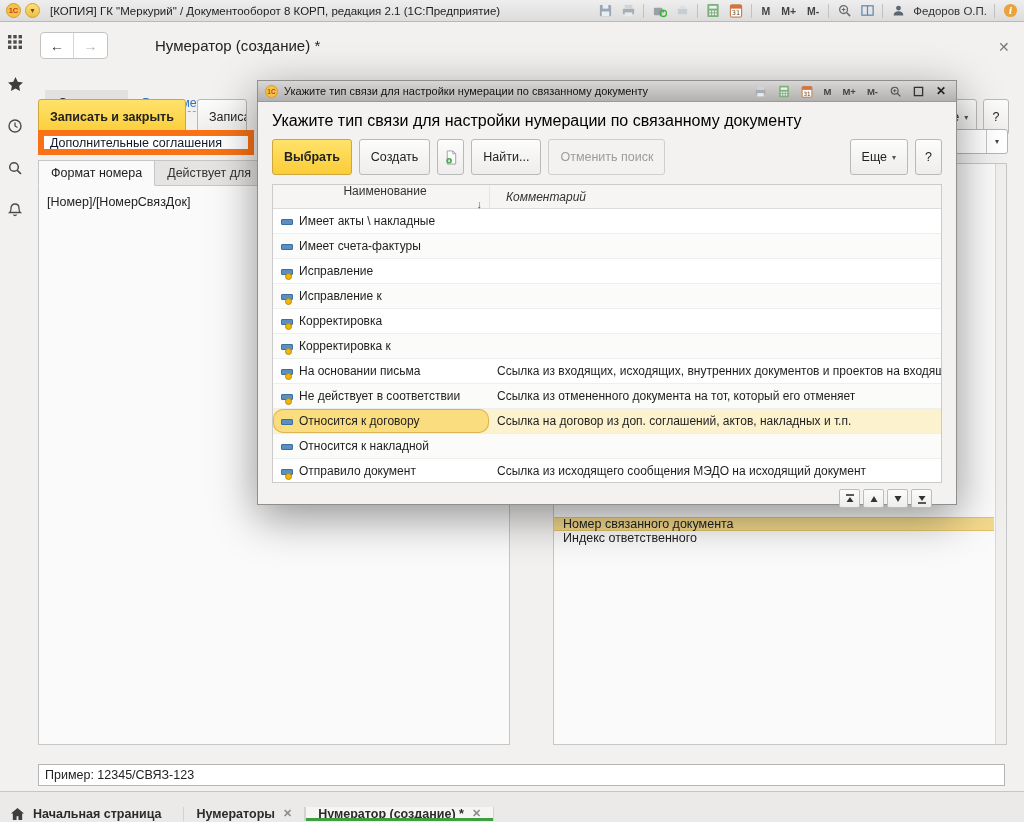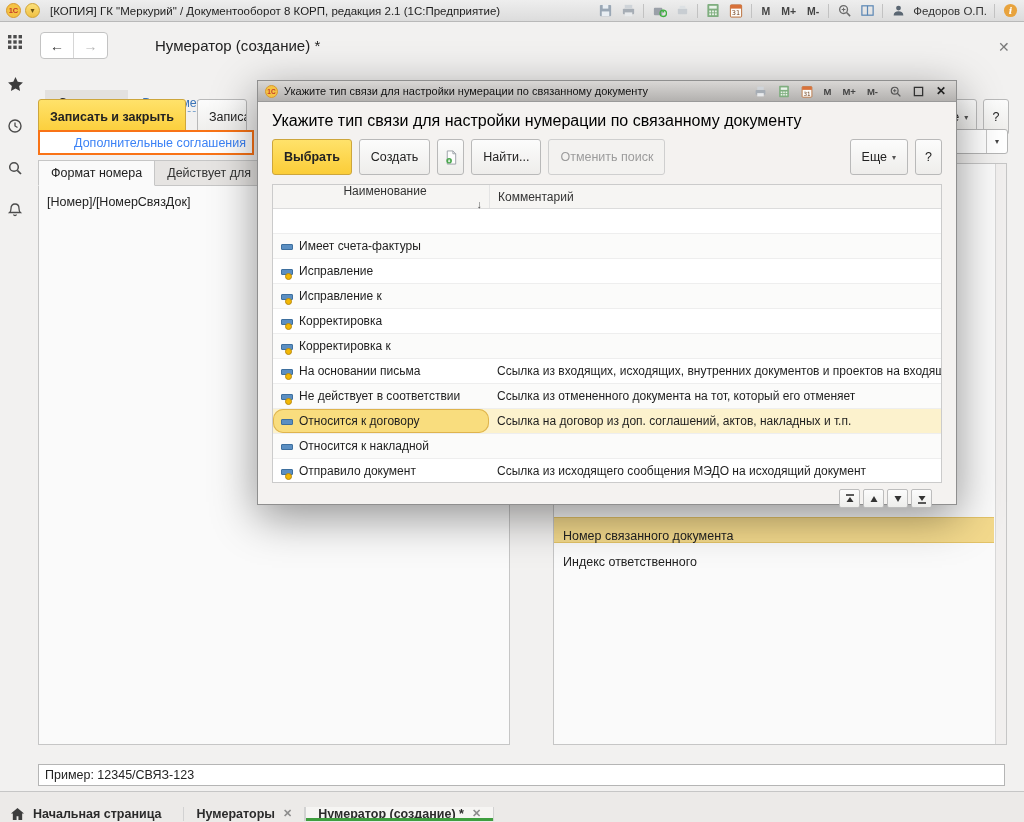--- a/index.html
+++ b/index.html
@@ -58,23 +58,22 @@
   }
   .btn-yellow { background:linear-gradient(#ffe26a,#fbcd38); border:1px solid #cda63c; font-weight:bold; }
   .btn-disabled { color:#9c9c9c; background:#f3f2f0; border-color:#cfcfcf; }
   .dd { font-size:8px; color:#555; }
   .save-close-btn { position:absolute; top:99px; left:38px; }
   .save-btn { position:absolute; top:99px; left:197px; width:50px; overflow:hidden; justify-content:flex-start; }
   .main-more-btn { position:absolute; top:99px; left:925px; width:52px; }
   .main-help-btn { position:absolute; top:99px; left:983px; width:26px; padding:0; }
   .name-input {
     position:absolute; top:130px; left:38px; width:216px; height:25px;
-    border:2px solid #f97316; background:#fff; font-size:12.5px; padding:0 6px; color:#3b82f6;
+    border:6px solid #f97316; background:#fff; font-size:12.5px; padding:0 6px; color:#0f172a;
     font-family:"Liberation Sans", sans-serif;
-    text-align:right;
   }
   .combo {
     position:absolute; top:129px; left:930px; width:78px; height:25px;
     background:#fff; border:1px solid #b5b5b5; border-radius:3px; display:flex;
   }
   .combo-val { flex:1; }
   .combo-btn { width:21px; border-left:1px solid #c5c5c5; display:flex; align-items:center; justify-content:center; font-size:8px; color:#444; }
   
   .inner-tabs { position:absolute; top:160px; left:38px; display:flex; z-index:2; font-size:12.5px; }
   .itab { height:26px; padding:0 12px; display:flex; align-items:center; border:1px solid #c6c6c6; }
@@ -87,21 +86,21 @@
   .format-text { padding:9px 8px; font-size:12.5px; color:#222; }
   .panel-right {
     position:absolute; top:163px; left:553px; width:454px; height:582px;
     background:#fafafa; border:1px solid #c6c6c6;
   }
   .pr-scroll {
     position:absolute; top:0; right:0; width:11px; height:100%;
     background:#f1efee; border-left:1px solid #d8d8d8;
   }
   .ph-list { position:absolute; top:353px; left:0; right:12px; }
-  .ph-row { height:26px; display:flex; align-items:flex-end; padding-left:9px; font-size:12.5px; color:#222; }
+  .ph-row { height:14px; display:flex; align-items:center; padding-left:9px; font-size:12.5px; color:#222; }
   .ph-row.sel { background:#f3d98c; box-shadow:inset 0 1px 0 #e3c368, inset 0 -1px 0 #e3c368; }
   .example-bar {
     position:absolute; top:764px; left:38px; width:967px; height:22px;
     background:#fff; border:1px solid #b5b5b5; font-size:12.5px; color:#222;
     display:flex; align-items:center; padding-left:6px;
   }
   
   .taskbar {
     position:absolute; top:791px; left:0; width:1024px; height:44px;
     background:#eceae8; border-top:1px solid #c6c6c6; display:flex; align-items:center; font-size:12.5px;font-weight:bold;
@@ -129,21 +128,21 @@
   .dlg-heading { margin:10px 14px 9px; font-size:16px; color:#000; }
   .dlg-btnbar { display:flex; align-items:center; gap:7px; margin:0 14px; }
   .icon-btn { width:27px; padding:0; }
   .dlg-right { margin-left:auto; display:flex; gap:7px; }
   .dlg-table {
     margin:9px 14px 0; border:1px solid #cbcbcb; background:#fff; height:299px; overflow:hidden;
   }
   .dlg-thead { height:24px; display:flex; align-items:center; background:#f6f5f3; border-bottom:1px solid #dcdcdc; font-size:12px; color:#333; }
   .th-name { width:216px; display:flex; align-items:center; padding-left:8px;flex-direction:column; }
   .sort-arrow { margin-left:auto; margin-right:7px; color:#555; font-size:11px; }
-  .th-comment { flex:1; padding-left:8px; border-left:1px solid #e4e4e4; align-self:stretch; display:flex; align-items:center; }
+  .th-comment { flex:1; padding-left:16px; border-left:1px solid #e4e4e4; align-self:stretch; display:flex; align-items:center;font-style:italic; }
   .dlg-row { height:25px; display:flex; align-items:stretch; border-bottom:1px solid #eeeeee; font-size:12px; color:#1e1e1e; background:#fff; }
   .dlg-row.alt { background:#fbfbfa; }
   .dlg-row .cell-name { width:216px; display:flex; align-items:center; gap:7px; padding-left:7px; }
   .dlg-row .cell-comment { flex:1; display:flex; align-items:center; padding-left:8px; white-space:nowrap; overflow:hidden; }
   .dlg-row.sel { background:#fcf2cd; }
   .dlg-row.sel .cell-name { background:#f9dd7e; box-shadow:inset 0 0 0 1px #dfb44e;border-radius:10px; }
   .row-icon { position:relative; width:12px; height:10px; flex:none; }
   .row-icon::before { content:""; position:absolute; top:3px; left:1px; width:10px; height:4px; border-radius:1px; background:#5b8fc2; border:0.5px solid #3d6f9e; }
   .row-icon.badged::after { content:""; position:absolute; left:5px; top:7px; width:5px; height:5px; border-radius:50%; background:#f2b705; border:1px solid #b98a10; }
   .dlg-nav { display:flex; justify-content:flex-end; gap:3px; margin:6px 24px 0 0; }
@@ -438,20 +437,24 @@
       <div class="th-name">
         <span>Наименование</span>
         <span class="sort-arrow">↓</span>
       </div>
       <div class="th-comment">
         <span>Комментарий</span>
       </div>
     </div>
     <div id="dlg-rows">
         <div class="dlg-row">
+          <div class="cell-name">
+            <span class="row-icon"></span>
+            <span>Имеет акты \ накладные</span>
+          </div>
           <div class="cell-comment"></div>
         </div>
         <div class="dlg-row alt">
           <div class="cell-name">
             <span class="row-icon"></span>
             <span>Имеет счета-фактуры</span>
           </div>
           <div class="cell-comment"></div>
         </div>
         <div class="dlg-row">

